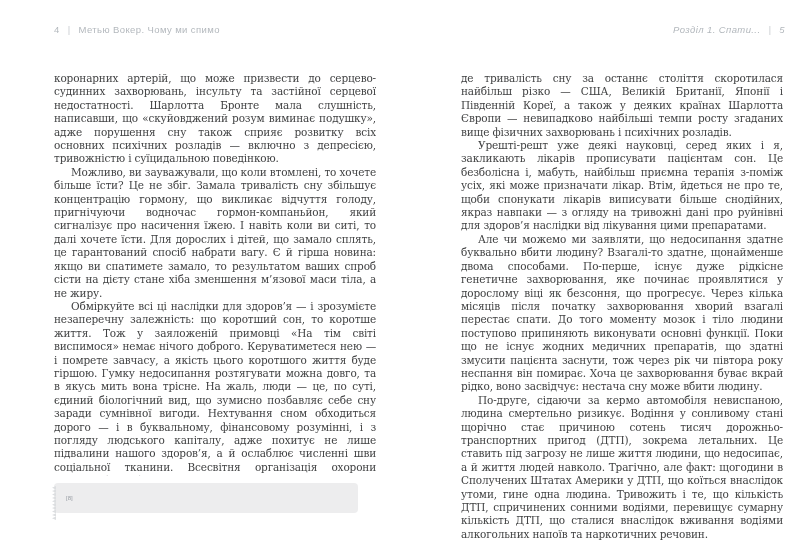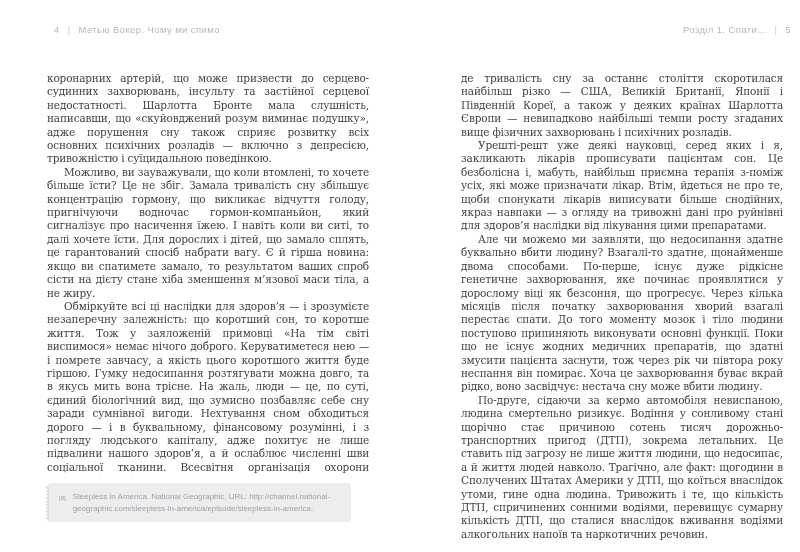--- a/index.html
+++ b/index.html
@@ -10,26 +10,26 @@
   .spread { position:relative; width:800px; height:552px; background:#ffffff;margin-left:18px; }
 
   
   .running-head {
     position:absolute; top:24px;
     font-family:"Liberation Sans", sans-serif;
     font-size:9.5px; letter-spacing:0.4px; color:#b3b8bd;
     white-space:nowrap;
   }
   .running-head.left  { left:36px; }
-  .running-head.right { right:27px; text-align:center; }
+  .running-head.right { right:33px; text-align:center;font-style:italic; }
   .running-head .sep  { color:#c9cdd1; margin:0 8px; }
 
   
   .page { position:absolute; top:0; width:322px; height:552px; }
-  .page.left  { left:29px; }
+  .page.left  { left:36px; }
   .page.right { left:443px; }
 
   .body-text {
     position:absolute; top:72px; left:0; width:322px;
     font-size:10.5px; line-height:13.4px; letter-spacing:-0.15px;
     color:#414243; text-align:justify;
     overflow-wrap:break-word;
   }
   .page.left  .body-text { max-height:404px; overflow:hidden; }
   .page.right .body-text { max-height:470px; overflow:hidden; }
@@ -71,21 +71,20 @@
         <p><span>коронарних артерій, що може призвести до серцево-судинних захворювань, інсульту та застійної серцевої недостатності. Шарлотта Бронте мала слушність, написавши, що «скуйовджений розум виминає подушку», адже порушення сну також сприяє розвитку всіх основних психічних розладів — включно з депресією, тривожністю і суїцидальною поведінкою.</span></p>
         <p class="indent"><span>Можливо, ви зауважували, що коли втомлені, то хочете більше їсти? Це не збіг. Замала тривалість сну збільшує концентрацію гормону, що викликає відчуття голоду, пригнічуючи водночас гормон-компаньйон, який сигналізує про насичення їжею. І навіть коли ви ситі, то далі хочете їсти. Для дорослих і дітей, що замало сплять, це гарантований спосіб набрати вагу. Є й гірша новина: якщо ви спатимете замало, то результатом ваших спроб сісти на дієту стане хіба зменшення м’язової маси тіла, а не жиру.</span></p>
         <p class="indent"><span>Обміркуйте всі ці наслідки для здоров’я — і зрозумієте незаперечну залежність: що коротший сон, то коротше життя. Тож у заяложеній примовці «На тім світі виспимося» немає нічого доброго. Керуватиметеся нею — і помрете завчасу, а якість цього коротшого життя буде гіршою. Гумку недосипання розтягувати можна довго, та в якусь мить вона трісне. На жаль, люди — це, по суті, єдиний біологічний вид, що зумисно позбавляє себе сну заради сумнівної вигоди. Нехтування сном обходиться дорого — і в буквальному, фінансовому розумінні, і з погляду людського капіталу, адже похитує не лише підвалини нашого здоров’я, а й ослаблює численні шви соціальної тканини. Всесвітня організація охорони здоров’я (ВООЗ) навіть оголосила епідемію недосипання у всіх промислово розвинених країнах.</span></p>
       </div>
 
     <div class="footnote">
       <svg class="torn" viewBox="0 0 4 40" preserveAspectRatio="none" aria-hidden="true">
         <path d="M4 0 L0 2 L4 4 L0 6 L4 8 L0 10 L4 12 L0 14 L4 16 L0 18 L4 20 L0 22 L4 24 L0 26 L4 28 L0 30 L4 32 L0 34 L4 36 L0 38 L4 40 Z" fill="#dcdee0"></path>
       </svg>
       <span class="fn-marker">[8]</span>
-      <span class="fn-text"><span class="it">Sleepless in America</span><span>. National Geographic. URL: http://channel.national-geographic.com/sleepless-in-america/episode/sleepless-in-america.</span></span>
     </div>
   </div>
 
   <div class="page right">
     <div class="body-text">
         <p><span>де тривалість сну за останнє століття скоротилася найбільш різко — США, Великій Британії, Японії і Південній Кореї, а також у деяких країнах Шарлотта Європи — невипадково найбільші темпи росту згаданих вище фізичних захворювань і психічних розладів.</span></p>
         <p class="indent"><span>Урешті-решт уже деякі науковці, серед яких і я, закликають лікарів прописувати пацієнтам сон. Це безболісна і, мабуть, найбільш приємна терапія з-поміж усіх, які може призначати лікар. Втім, йдеться не про те, щоби спонукати лікарів виписувати більше </span><span class="it">снодійних</span><span>, якраз навпаки — з огляду на тривожні дані про руйнівні для здоров’я наслідки від лікування цими препаратами.</span></p>
         <p class="indent"><span>Але чи можемо ми заявляти, що недосипання здатне буквально </span><span class="it">вбити</span><span> людину? Взагалі-то здатне, щонайменше двома способами. По-перше, існує дуже рідкісне генетичне захворювання, яке починає проявлятися у дорослому віці як безсоння, що прогресує. Через кілька місяців після початку захворювання хворий взагалі перестає спати. До того моменту мозок і тіло людини поступово припиняють виконувати основні функції. Поки що не існує жодних медичних препаратів, що здатні змусити пацієнта заснути, тож через рік чи півтора року неспання він помирає. Хоча це захворювання буває вкрай рідко, воно засвідчує: нестача сну може вбити людину.</span></p>
         <p class="indent"><span>По-друге, сідаючи за кермо автомобіля невиспаною, людина смертельно ризикує. Водіння у сонливому стані щорічно стає причиною сотень тисяч дорожньо-транспортних пригод (ДТП), зокрема летальних. Це ставить під загрозу не лише життя людини, що недосипає, а й життя людей навколо. Трагічно, але факт: щогодини в Сполучених Штатах Америки у ДТП, що коїться внаслідок утоми, гине одна людина. Тривожить і те, що кількість ДТП, спричинених сонними водіями, перевищує сумарну кількість ДТП, що сталися внаслідок вживання водіями алкогольних напоїв та наркотичних речовин.</span></p>
       </div>

